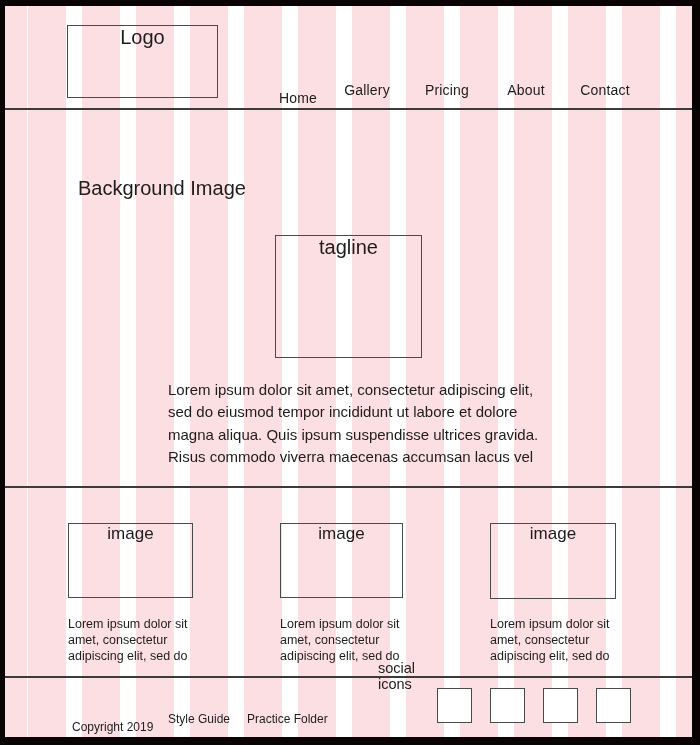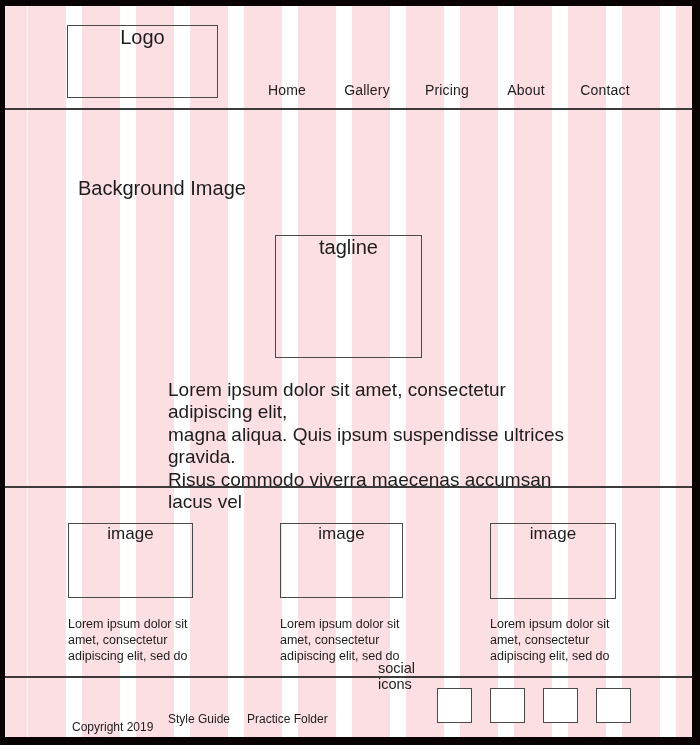--- a/index.html
+++ b/index.html
@@ -50,21 +50,21 @@
     cursor: pointer;
   }
   .logo-text { font-size: 20px; }
   .bg-label { font-size: 20px; }
   .tagline-text { font-size: 20px; }
   .para {
     position: absolute;
     left: 163px;
     top: 373px;
     width: 400px;
-    font-size: 19px;
+    font-size: 15px;
     line-height: 22.4px;
   }
   .image-label { font-size: 17px; }
   .caption {
     position: absolute;
     top: 610px;
     width: 160px;
     font-size: 12.5px;
     line-height: 16px;
   }
@@ -95,37 +95,38 @@
 </head>
 <body>
 
 <div class="page">
 
   <div class="wirebox" style="left:62px; top:19px; width:151px; height:73px;">
     <span class="logo-text">Logo</span>
   </div>
 
   <nav>
-    <span class="nav-item" style="left:282px;">Home</span>
+    <span class="nav-item" style="left:293px;margin-top:8px;">Home</span>
     <span class="nav-item" style="left:362px;">Gallery</span>
     <span class="nav-item" style="left:442px;">Pricing</span>
     <span class="nav-item" style="left:521px;">About</span>
     <span class="nav-item" style="left:600px;">Contact</span>
   </nav>
 
   <div class="divider" style="top:102px;"></div>
 
   <span class="abs bg-label" style="left:73px; top:171px;">Background Image</span>
 
   <div class="wirebox" style="left:270px; top:189px; width:147px; height:123px;margin-top:40px;">
     <span class="tagline-text">tagline</span>
   </div>
 
   <div class="para">
     <div>Lorem ipsum dolor sit amet, consectetur adipiscing elit,</div>
+    <div>sed do eiusmod tempor incididunt ut labore et dolore</div>
     <div>magna aliqua. Quis ipsum suspendisse ultrices gravida.</div>
     <div>Risus commodo viverra maecenas accumsan lacus vel</div>
   </div>
 
   <div class="divider" style="top:480px;"></div>
 
   <div class="wirebox" style="left:63px; top:517px; width:125px; height:75px;">
     <span class="image-label">image</span>
   </div>
   <div class="caption" style="left:63px;">

